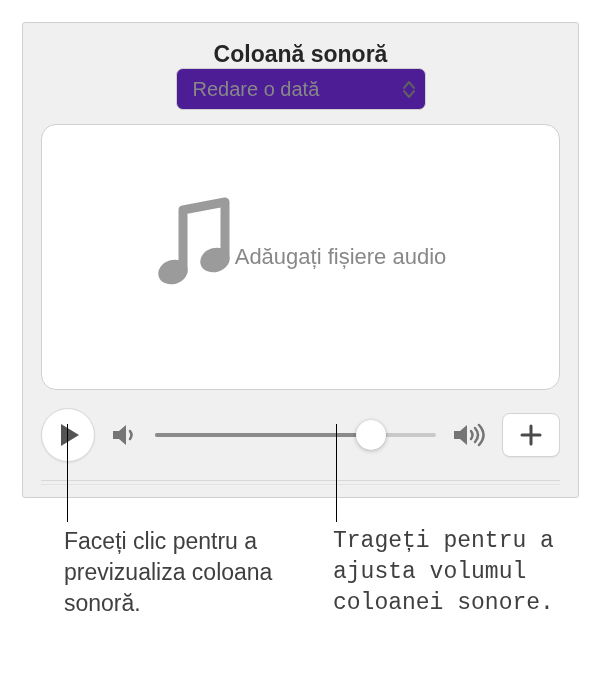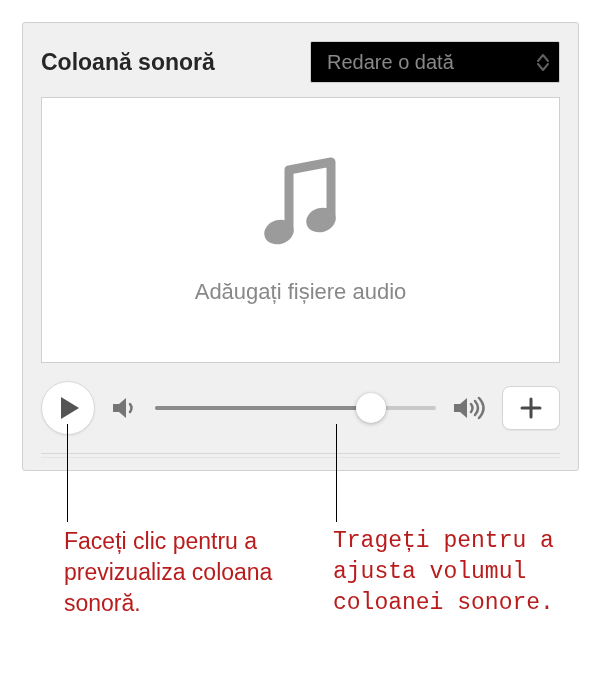--- a/index.html
+++ b/index.html
@@ -20,59 +20,60 @@
       left: 22px;
       width: 557px;
       background: #f0f0f0;
       border: 1px solid #d0d0d0;
       border-radius: 3px;
       padding: 18px 18px 16px 18px;
     }
     .header-row {
       display: flex;
       align-items: center;
-      justify-content: space-between;
+      justify-content: center;
       margin-bottom: 14px;
+      flex-direction: column;
     }
     .title {
       font-size: 23px;
       font-weight: 700;
       color: #262626;
     }
     .dropdown {
       display: flex;
       align-items: center;
       justify-content: space-between;
       width: 250px;
       height: 42px;
-      background: #000000;
+      background: #4c1d95;
       border: 1px solid #cfcfcf;
-      border-radius: 2px;
+      border-radius: 7px;
       padding: 0 10px 0 16px;
       font-size: 20px;
       color: #888;
       cursor: default;
     }
     .dropdown .arrows {
       display: flex;
       flex-direction: column;
       gap: 1px;
       color: #606060;
     }
     .dropdown .arrows svg {
       display: block;
     }
     .dropzone {
       width: 100%;
       height: 266px;
       background: #fff;
       border: 1px solid #cfcfcf;
-      border-radius: 0;
-      display: flex;
-      flex-direction: column;
+      border-radius: 15px;
+      display: flex;
+      flex-direction: row;
       align-items: center;
       justify-content: center;
       margin-bottom: 18px;
     }
     .dropzone-icon {
       color: #9b9b9b;
       margin-bottom: 24px;
     }
     .dropzone-text {
       font-size: 22px;
@@ -164,21 +165,21 @@
     
     .callout-line {
       position: absolute;
       width: 1px;
       background: #000;
     }
     .callout-text {
       position: absolute;
       font-size: 23px;
       line-height: 1.35;
-      color: #b91c1c;
+      color: #404040;
       font-weight: 400;
     }
   </style>
 </head>
 <body>
 
 <div class="panel">
   <div class="header-row">
     <div class="title">Coloană sonoră</div>
     <div class="dropdown">

